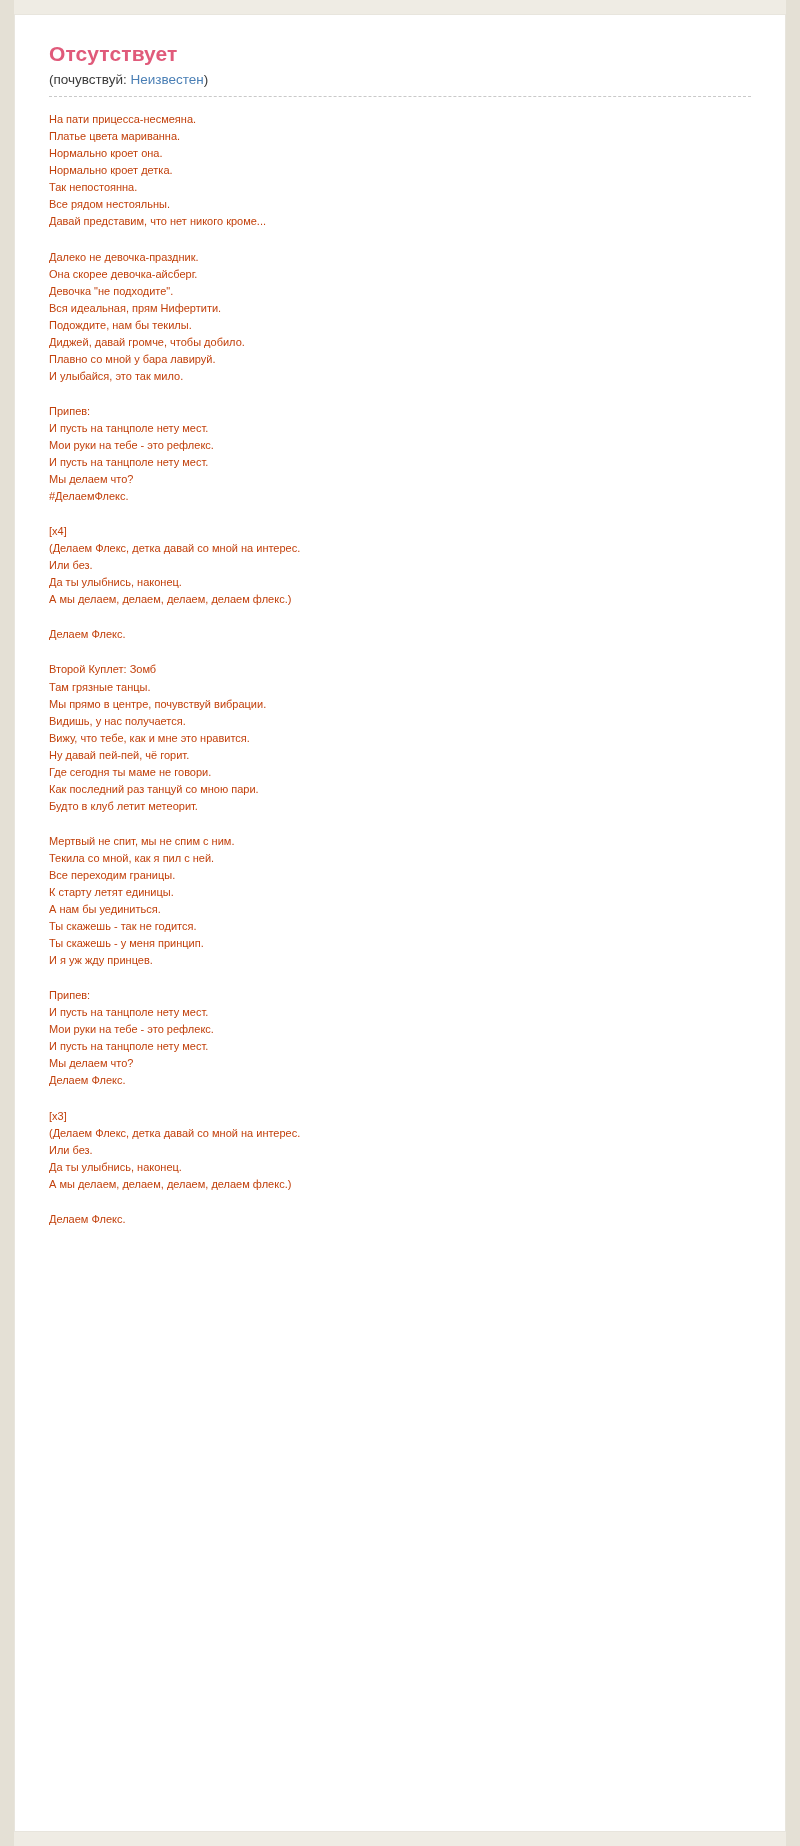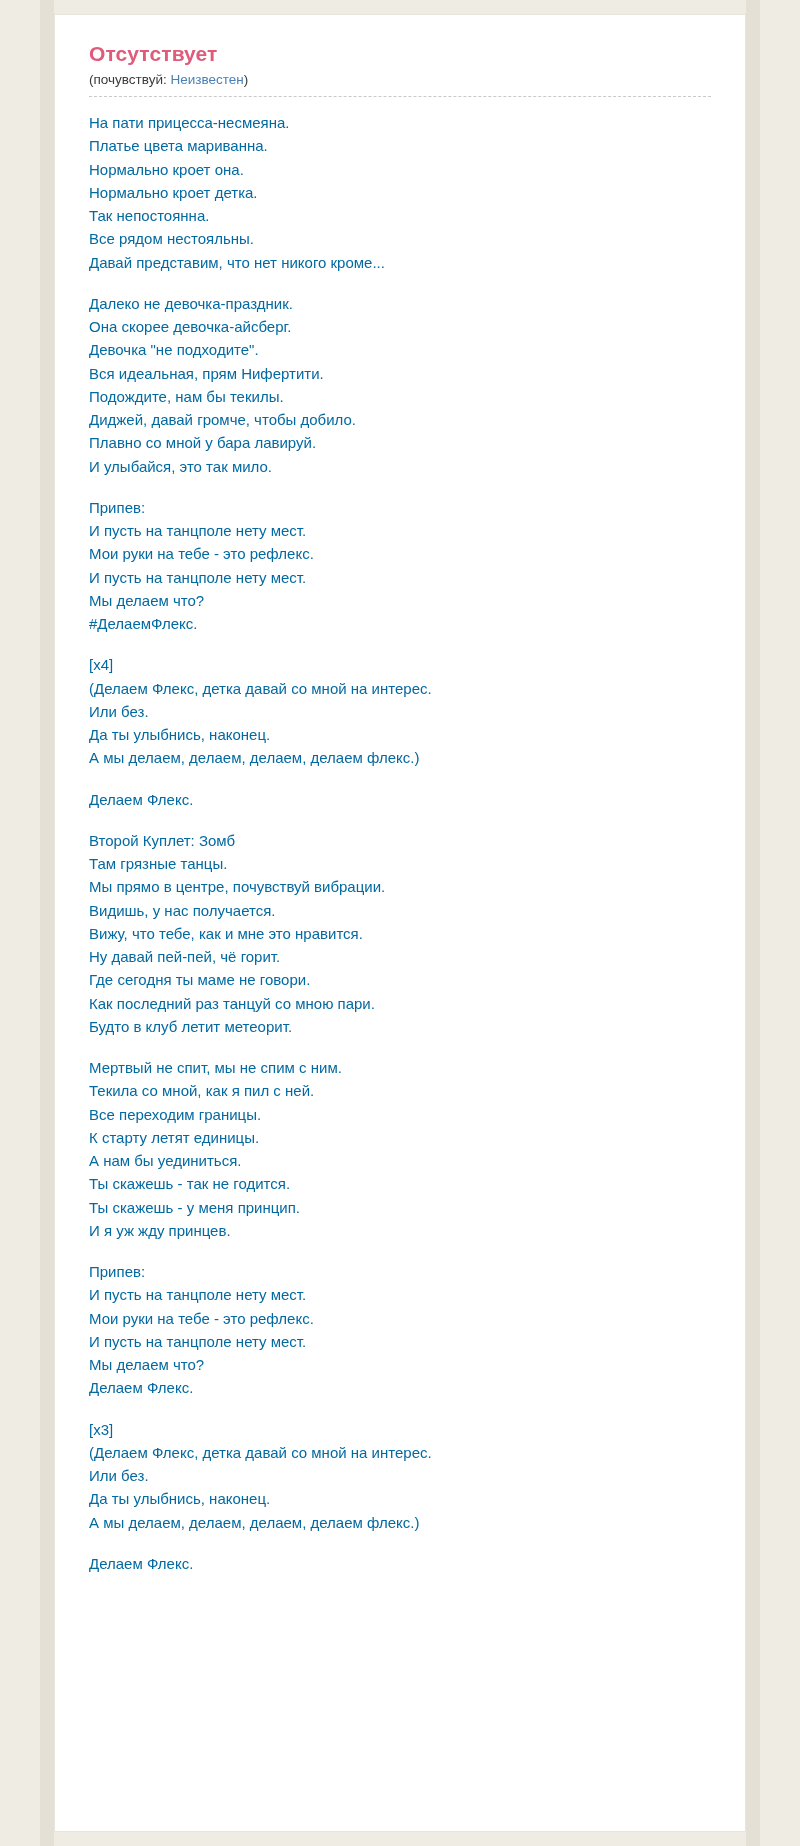--- a/index.html
+++ b/index.html
@@ -7,28 +7,27 @@
     padding: 0;
     background: #efece4;
   }
   body {
     width: 800px;
     min-height: 1846px;
     font-family: "Liberation Sans", sans-serif;
     -webkit-font-smoothing: antialiased;
   }
   .page-frame {
-    width: 720px;
+    width: 800px;
     min-height: 1846px;
     box-sizing: border-box;
     padding: 14px 0 14px 0;
     background:
       linear-gradient(#efece4, #efece4);
     position: relative;
-    margin-left: 40px;
   }
   .page-frame::before {
     content: "";
     position: absolute;
     left: 0; top: 0; bottom: 0;
     width: 14px;
     background: #e4e0d5;
   }
   .page-frame::after {
     content: "";
@@ -61,23 +60,23 @@
     padding-bottom: 9px;
     border-bottom: 1px dashed #c9c9c9;
     margin-bottom: 14px;
   }
   .artist-line a {
     color: #4a7fb5;
     text-decoration: none;
     text-align: right;
   }
   .lyrics {
-    font-size: 15px;
+    font-size: 11px;
     line-height: 1.55;
-    color: #0369a1;
+    color: #c2410c;
     white-space: pre-wrap;
     word-wrap: break-word;
   }
   .lyrics p {
     margin: 0 0 18px 0;
   }
   .lyrics p:last-child {
     margin-bottom: 0;
   }
   .lyrics .line {

